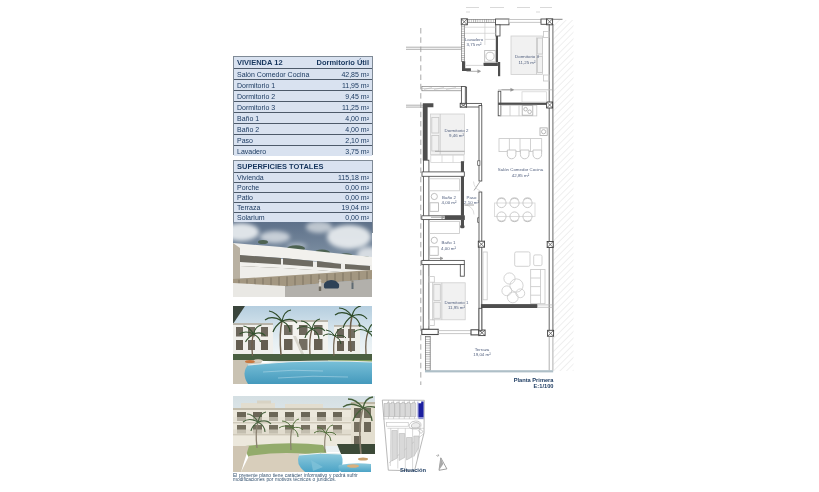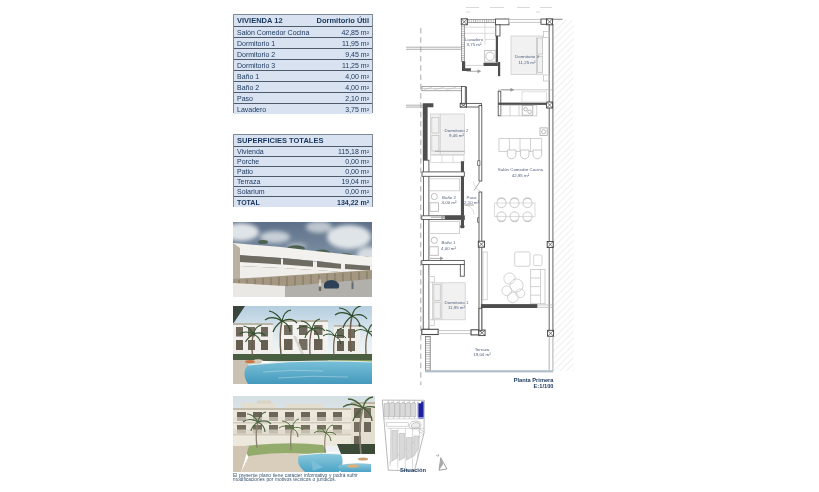--- a/index.html
+++ b/index.html
@@ -2,21 +2,21 @@
 <html><head>
 <meta charset="utf-8">
 <style>
   html,body{margin:0;padding:0;background:#ffffff;}
   #page{position:relative;width:819px;height:492px;background:#ffffff;overflow:hidden;
         font-family:"Liberation Sans", sans-serif;}
   .abs{position:absolute;}
   .trow{display:flex;justify-content:space-between;align-items:center;
         background:#d9e2f0;color:#17365d;border-top:1px solid #4d5a6a;
         padding:0 3px;box-sizing:border-box;}
-  .tbl{border:1px solid #7f8a96;box-sizing:border-box;background:#d9e2f0;}
+  .tbl{border:1px solid #7f8a96;box-sizing:border-box;background:#d9e2f0;margin-top:42px;}
 </style>
 </head>
 <body>
 <div id="page">
 
 <div class="abs tbl" style="left:233px;top:14px;width:140px;height:99px;">
   <div class="trow" style="height:11px;border-top:none;font-weight:bold;font-size:7.5px;">
     <span>VIVIENDA 12</span>
         <span>Dormitorio Útil</span>
       </div>
@@ -47,21 +47,21 @@
   <div class="trow" style="height:11px;font-size:7px;">
         <span>Paso</span>
         <span>2,10 m²</span>
       </div>
   <div class="trow" style="height:11px;font-size:7px;">
         <span>Lavadero</span>
         <span>3,75 m²</span>
       </div>
 </div>
 
-<div class="abs tbl" style="left:233px;top:134px;width:140px;height:73px;">
+<div class="abs tbl" style="left:233px;top:118px;width:140px;height:73px;">
   <div class="trow" style="height:11px;border-top:none;font-weight:bold;font-size:7.5px;">
     <span>SUPERFICIES TOTALES</span>
       </div>
   <div class="trow" style="height:10px;font-size:7px;">
         <span>Vivienda</span>
         <span>115,18 m²</span>
       </div>
   <div class="trow" style="height:10px;font-size:7px;">
         <span>Porche</span>
         <span>0,00 m²</span>

